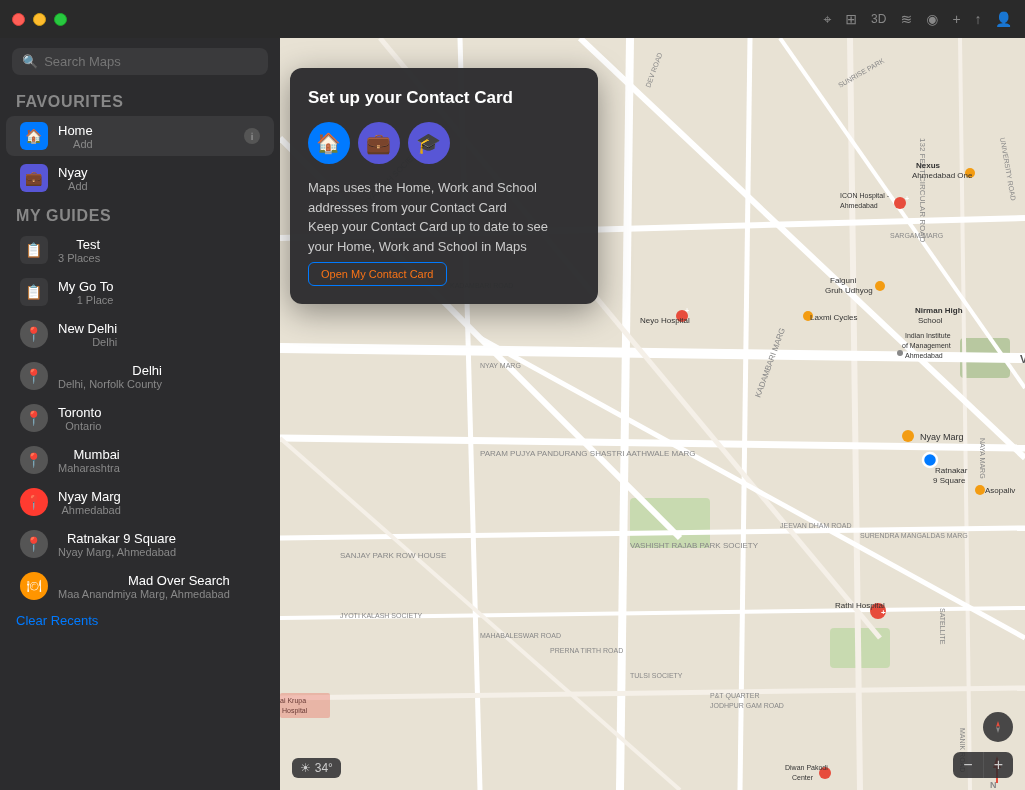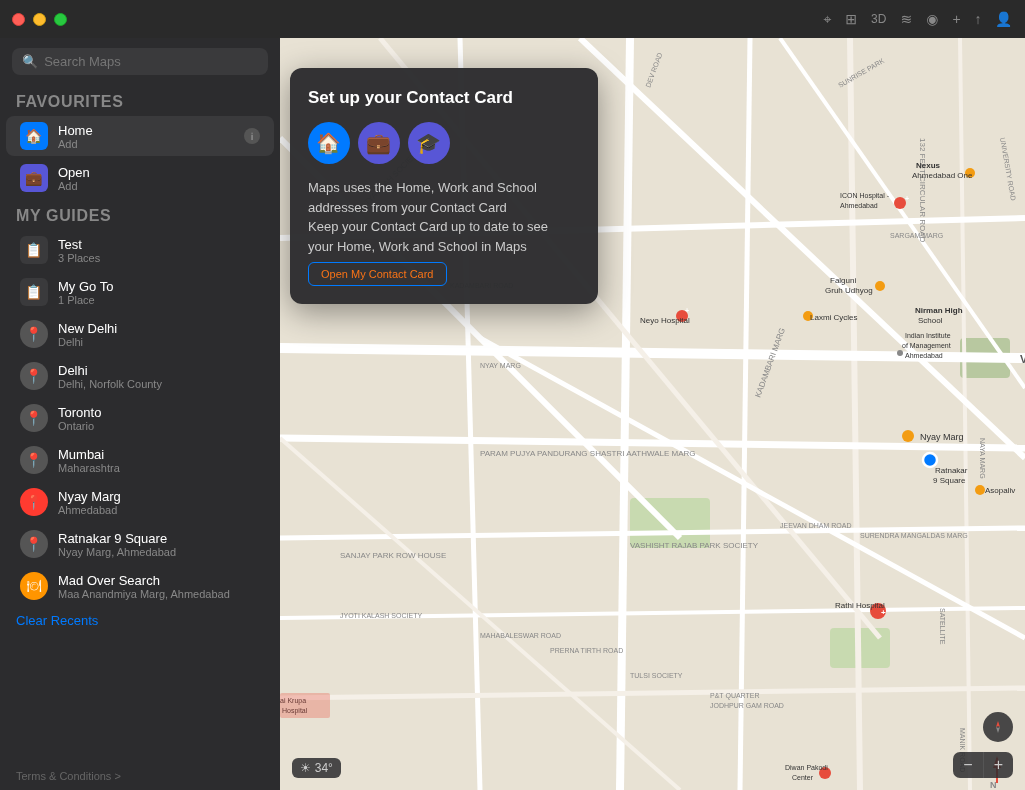--- a/index.html
+++ b/index.html
@@ -85,21 +85,21 @@
       align-items: center;
       justify-content: center;
       font-size: 14px;
       flex-shrink: 0;
     }
     .icon-home { background: #007aff; color: white; }
     .icon-work { background: #5856d6; color: white; }
     .icon-guide { background: #3a3a3c; color: #ccc; }
     .icon-recent { background: #3a3a3c; color: #ccc; border-radius: 50%; }
 
-    .item-text { display: flex; flex-direction: column; }
+    .item-text { display: flex; flex-direction: column; align-items: flex-end; }
     .item-title { font-size: 13px; color: #fff; font-weight: 500; }
     .item-subtitle { font-size: 11px; color: #888; }
 
     .item-info-btn {
       margin-left: auto;
       width: 16px;
       height: 16px;
       border-radius: 50%;
       background: #555;
       color: #aaa;
@@ -263,21 +263,21 @@
       <div class="item-text">
         <span class="item-title">Home</span>
         <span class="item-subtitle">Add</span>
       </div>
       <div class="item-info-btn">ℹ</div>
     </div>
 
     <div class="sidebar-item">
       <div class="item-icon icon-work">💼</div>
       <div class="item-text">
-        <span class="item-title">Open</span>
+        <span class="item-title">Nyay</span>
         <span class="item-subtitle">Add</span>
       </div>
     </div>
 
     <div class="section-label">My Guides</div>
 
     <div class="sidebar-item">
       <div class="item-icon icon-guide" style="background:#3a3a3c;">📋</div>
       <div class="item-text">
         <span class="item-title">Test</span>
@@ -345,21 +345,20 @@
     <div class="sidebar-item">
       <div class="item-icon" style="background:#ff9500;border-radius:50%;color:white;display:flex;align-items:center;justify-content:center;font-size:12px;">🍽</div>
       <div class="item-text">
         <span class="item-title">Mad Over Search</span>
         <span class="item-subtitle">Maa Anandmiya Marg, Ahmedabad</span>
       </div>
     </div>
 
     <div class="clear-recents">Clear Recents</div>
 
-    <div class="sidebar-footer">Terms &amp; Conditions &gt;</div>
   </div>
 
   <div class="map-area">
 
     <svg class="map-svg" viewBox="0 0 745 752" preserveAspectRatio="xMidYMid slice">
 
       <rect width="745" height="752" fill="#e8e2d4"></rect>
 
       <rect x="350" y="460" width="80" height="50" fill="#c8dab0" rx="4"></rect>
       <rect x="550" y="590" width="60" height="40" fill="#c8dab0" rx="4"></rect>

